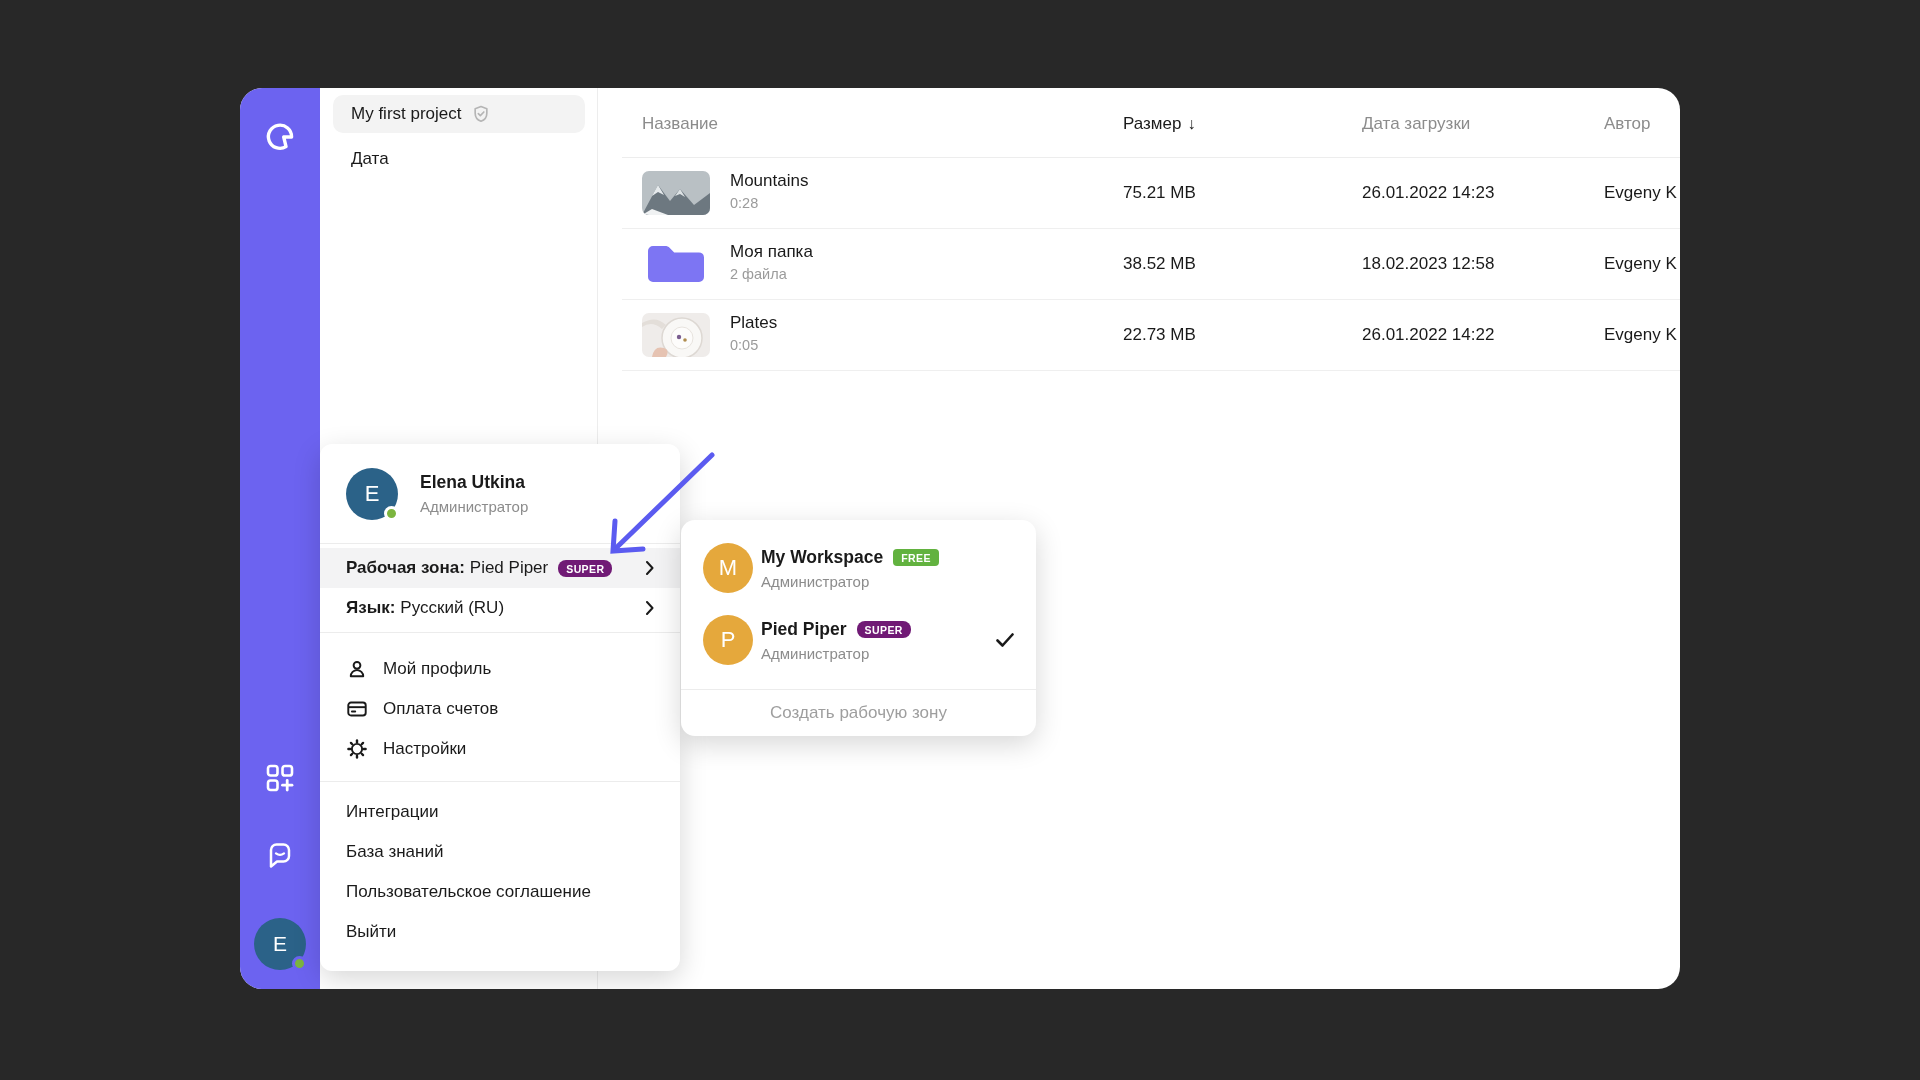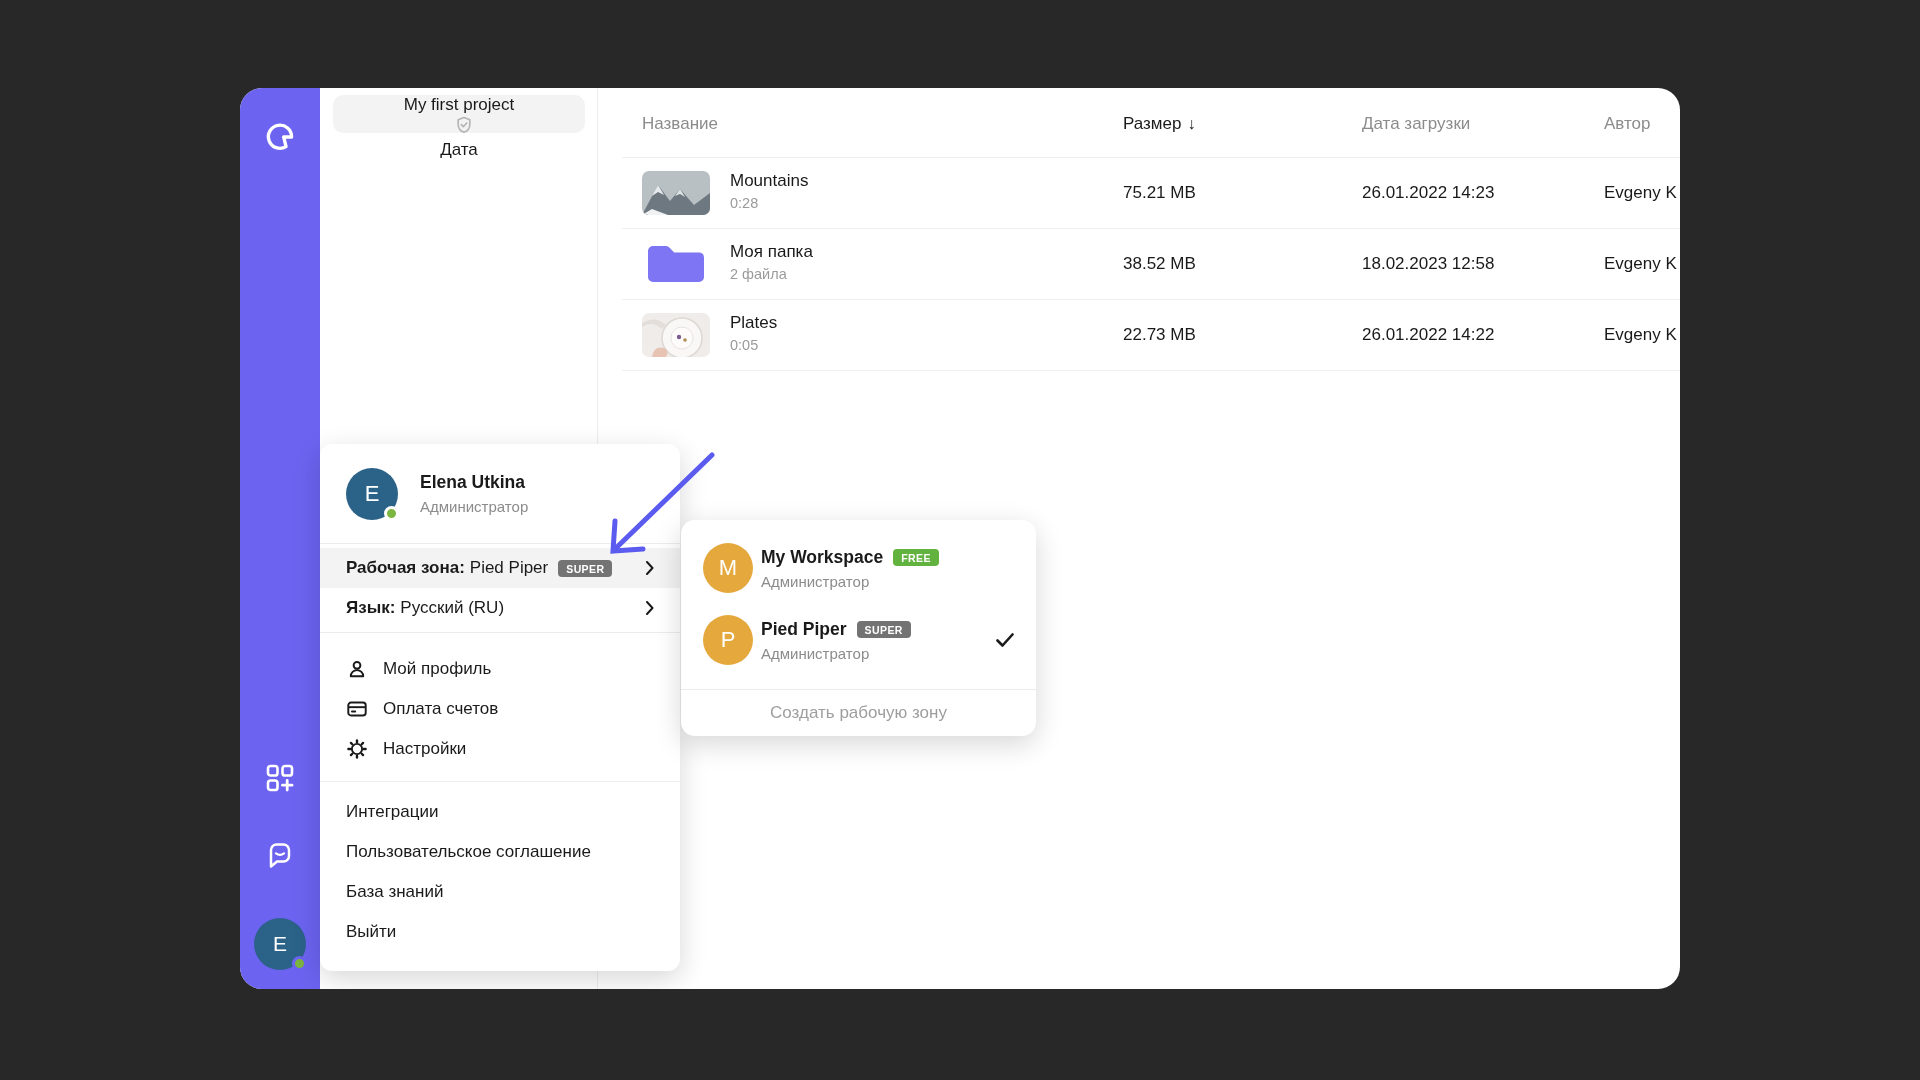--- a/index.html
+++ b/index.html
@@ -18,21 +18,21 @@
   .side-avatar { position:absolute; left:14px; top:830px; width:52px; height:52px; border-radius:50%;
                  background:#2B6288; color:#fff; font-size:21px; display:flex; align-items:center;
                  justify-content:center; cursor:pointer; }
   .side-avatar .dot { position:absolute; right:-1px; bottom:-1px; width:15px; height:15px; border-radius:50%;
                       background:#7CB53F; border:3px solid #6C63F0; }
 
   
   .projects { position:absolute; left:80px; top:0; width:278px; height:100%; background:#fff;
               border-right:1px solid #ededed; }
   .proj-item { margin:7px 12px 0 13px; height:38px; border-radius:10px; display:flex; align-items:center;
-               padding:0 18px; font-size:17px; cursor:pointer;flex-direction:column; }
+               padding:0 18px; font-size:17px; cursor:pointer; }
   .proj-item.selected { background:#f3f3f3; }
   .proj-item .shield { margin-left:9px; display:flex; }
 
   
   .content { position:absolute; left:358px; top:0; width:1082px; height:100%; }
   .thead { position:relative; height:70px; border-bottom:1px solid #ededed;
            margin:0 0 0 24px; width:1058px; }
   .th { position:absolute; top:26px; font-size:17px; color:#8c8c8c; }
   .th-name { left:20px; }
   .th-size { left:501px; color:#1a1a1a; cursor:pointer; }
@@ -63,21 +63,21 @@
   .um-group-a { padding:4px 0; }
   .um-group-b { padding:16px 0 12px; }
   .um-group-c { padding:10px 0 18px; }
   .menu-row { height:40px; display:flex; align-items:center; padding:0 26px; font-size:17px; cursor:pointer; }
   .menu-row.highlight { background:#f3f3f4; }
   .menu-row b { font-weight:bold; }
   .menu-row .val { margin-left:5px; }
   .chev { margin-left:auto; display:flex; }
   .badge { display:inline-block; margin-left:10px; padding:3px 8px 2px; border-radius:4px;
            font-size:10.5px; font-weight:bold; color:#fff; letter-spacing:.4px; }
-  .badge-super { background:#737373; }
+  .badge-super { background:#701a75;border-radius:8px; }
   .badge-free { background:#62B23F; }
   .mi-icon { width:22px; height:22px; margin-right:15px; display:flex; flex:none; }
 
   
   .ws-menu { position:absolute; left:441px; top:432px; width:355px; height:216px; background:#fff;
              border-radius:14px; box-shadow:0 8px 28px rgba(0,0,0,.16); z-index:25; padding-top:12px; }
   .ws-item { height:72px; display:flex; align-items:center; padding:0 22px; cursor:pointer; }
   .ws-avatar { width:50px; height:50px; border-radius:50%; background:#E5A83C; color:#fff; font-size:22px;
                display:flex; align-items:center; justify-content:center; flex:none; }
   .ws-text { margin-left:8px; }
@@ -272,24 +272,24 @@
         <span>Настройки</span>
       </div>
     </div>
     <div class="sep"></div>
 
     <div class="um-group-c">
       <div class="menu-row">
         <span>Интеграции</span>
       </div>
       <div class="menu-row">
+        <span>База знаний</span>
+      </div>
+      <div class="menu-row">
         <span>Пользовательское соглашение</span>
-      </div>
-      <div class="menu-row">
-        <span>База знаний</span>
       </div>
       <div class="menu-row">
         <span>Выйти</span>
       </div>
     </div>
   </div>
 
   <div class="ws-menu">
     <div class="ws-item">
       <div class="ws-avatar">

